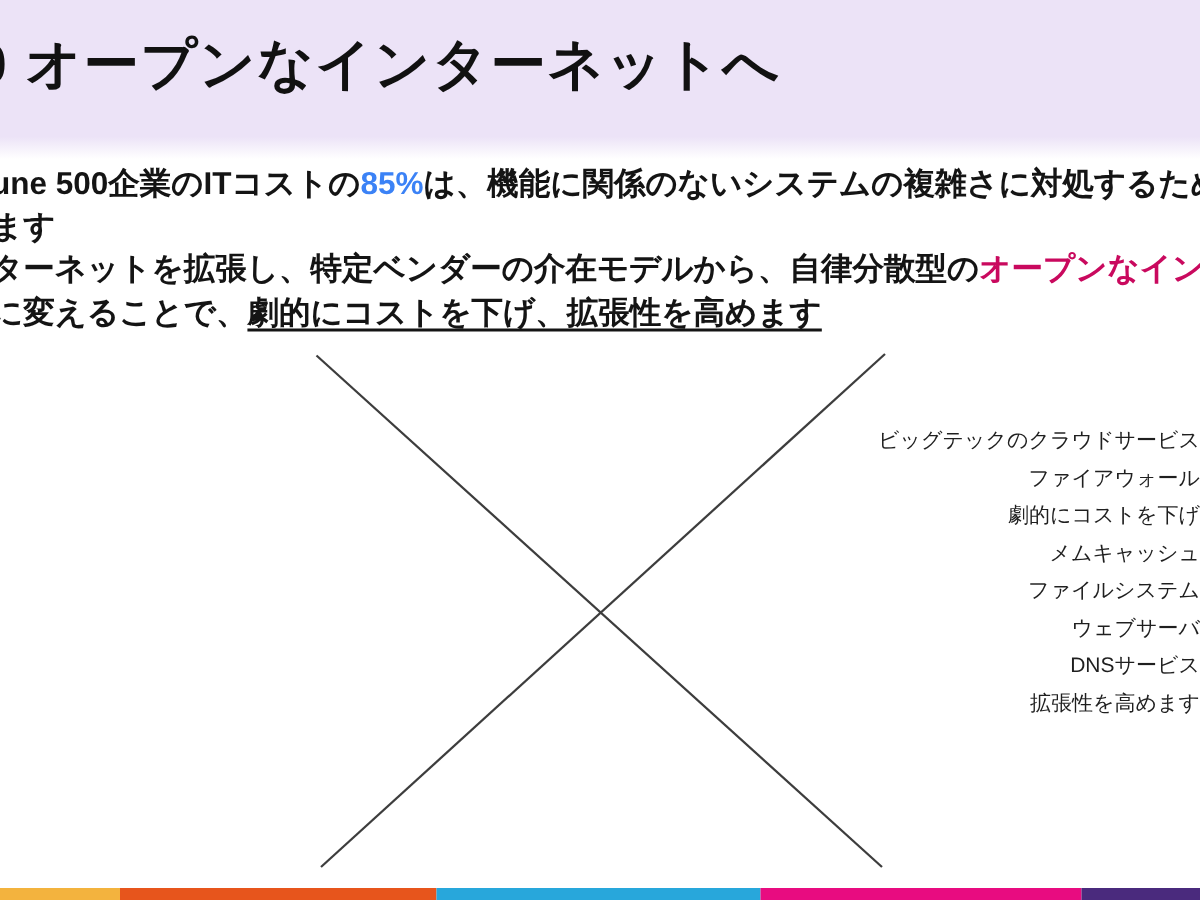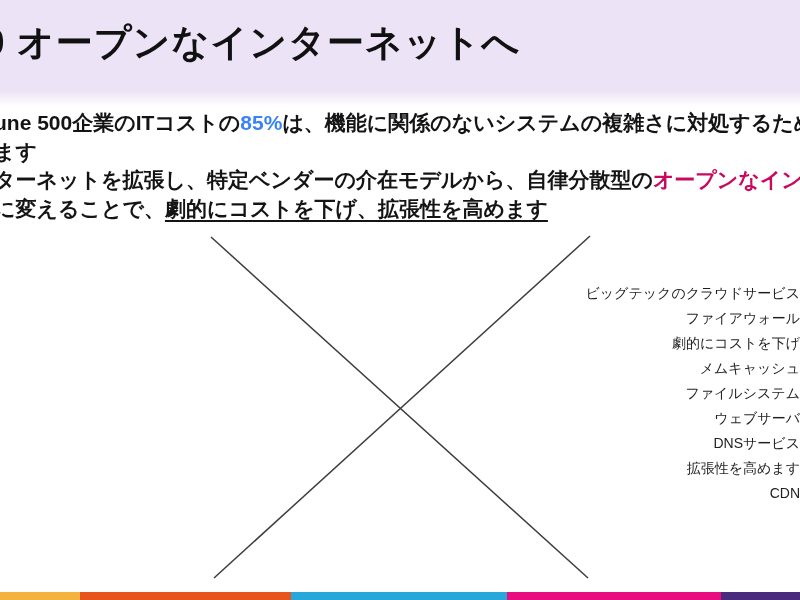--- a/index.html
+++ b/index.html
@@ -65,21 +65,20 @@
 
   <div class="obsolete-list">
     <div class="row">ビッグテックのクラウドサービス</div>
     <div class="row">ファイアウォール</div>
     <div class="row">劇的にコストを下げ</div>
     <div class="row">メムキャッシュ</div>
     <div class="row">ファイルシステム</div>
     <div class="row">ウェブサーバ</div>
     <div class="row">DNSサービス</div>
     <div class="row">拡張性を高めます</div>
-    <div class="row">CDN</div>
   </div>
 
   <svg class="x-overlay" viewBox="0 0 800 600" xmlns="http://www.w3.org/2000/svg">
     <line class="x-line" x1="211" y1="237" x2="588" y2="578"></line>
     <line class="x-line" x1="590" y1="236" x2="214" y2="578"></line>
   </svg>
 
   <footer class="color-bar">
     <span class="seg seg-0" style="background: rgb(243, 179, 62);"></span>
     <span class="seg seg-1" style="background: rgb(231, 85, 28);"></span>

